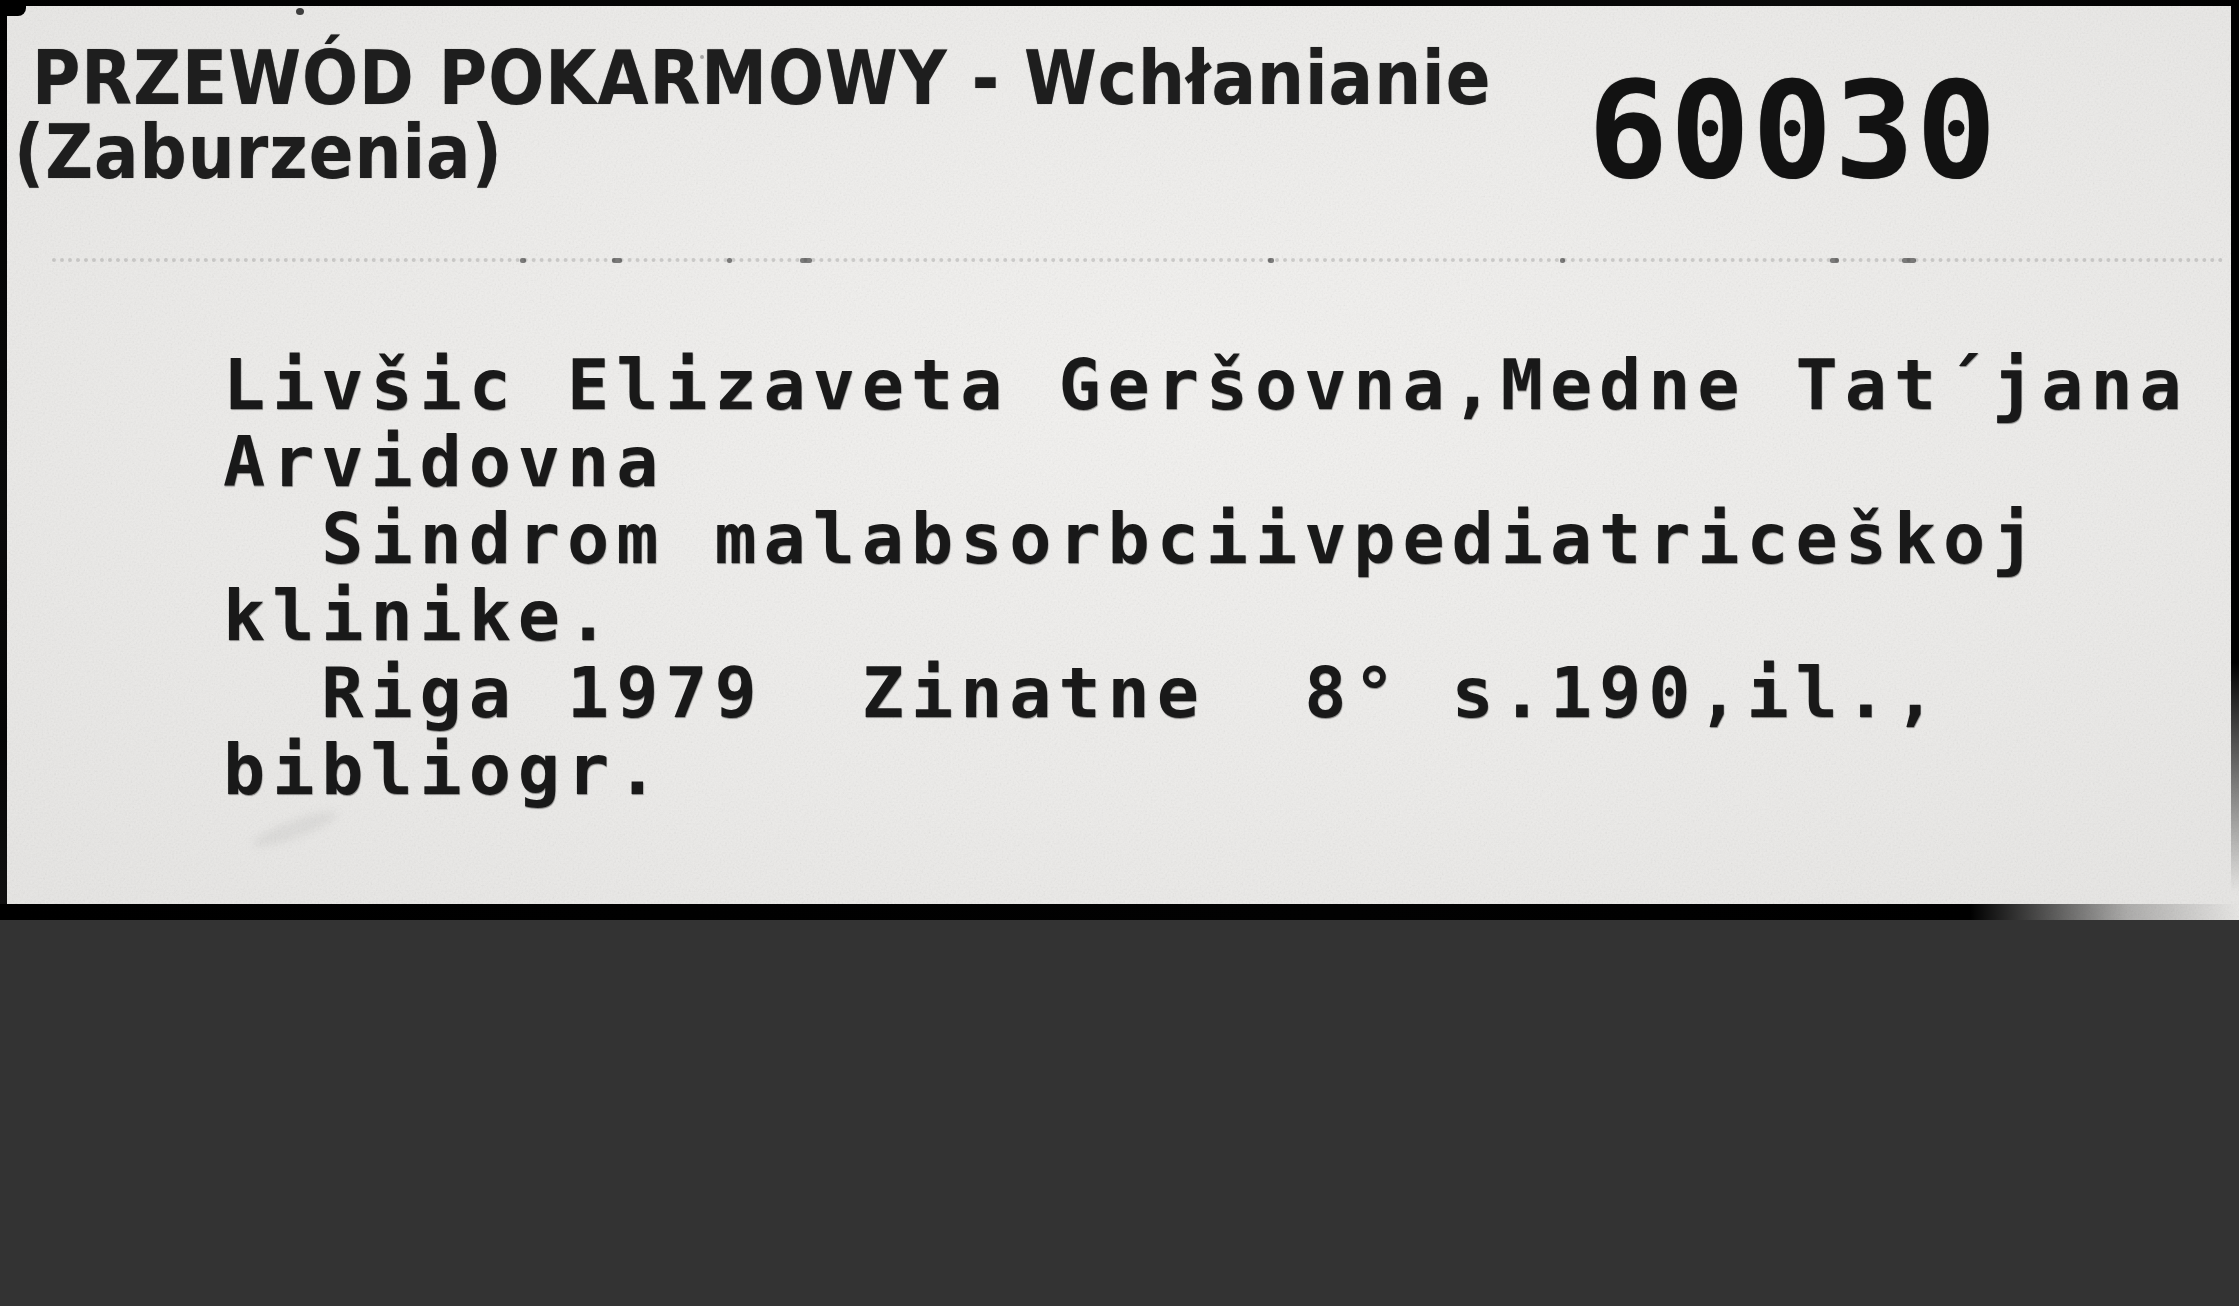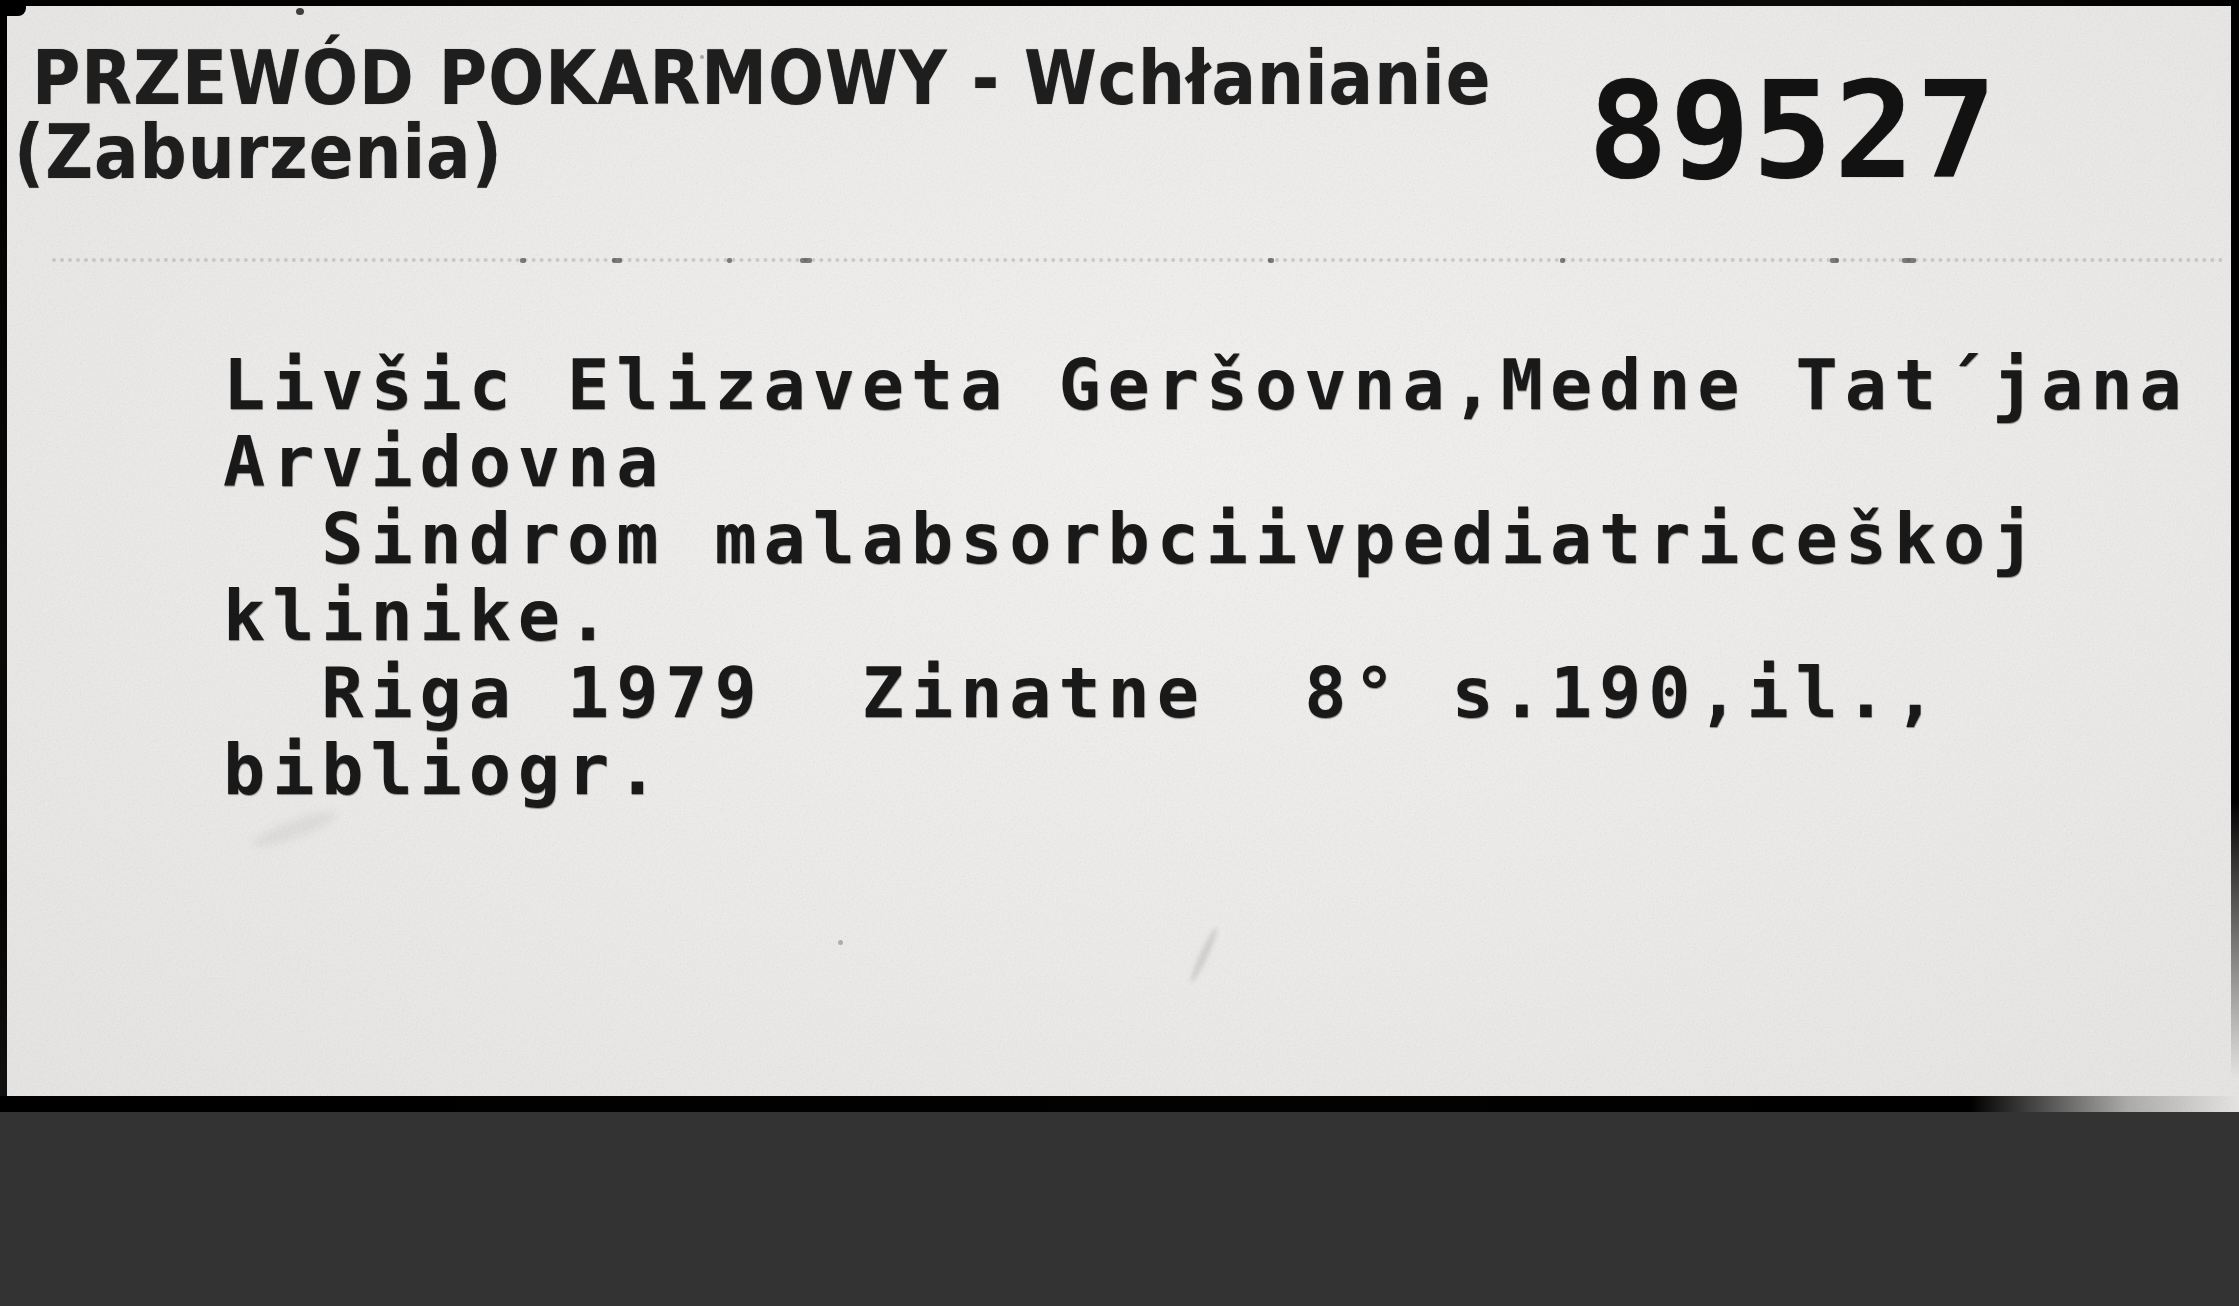--- a/index.html
+++ b/index.html
@@ -3,21 +3,21 @@
 <meta charset="utf-8">
 <style>
   html, body {
     margin: 0;
     padding: 0;
     background: #333;
   }
   .scan {
     position: relative;
     width: 2239px;
-    height: 1112px;
+    height: 920px;
     overflow: hidden;
     background: #edecea;
     background-image: radial-gradient(ellipse at 52% 42%, #f3f2f0 0%, #edecea 55%, #e6e5e3 100%);
     font-family: "DejaVu Sans Mono", monospace;
   }
 
   
   .edge { position: absolute; pointer-events: none; }
   .edge-top    { top: 0; left: 0; width: 100%; height: 6px;
                  background: linear-gradient(to right, #000 0%, #050505 30%, #000 55%, #0a0a0a 80%, #000 100%); }
@@ -128,21 +128,21 @@
     <filter id="grain">
       <feTurbulence type="fractalNoise" baseFrequency="0.55" numOctaves="2" stitchTiles="stitch"></feTurbulence>
       <feColorMatrix type="saturate" values="0"></feColorMatrix>
     </filter>
     <rect width="2239" height="1306" filter="url(#grain)"></rect>
   </svg>
 
   <div class="heading-line1">PRZEWÓD POKARMOWY - Wchłanianie</div>
   <div class="heading-line2">(Zaburzenia)</div>
 
-  <div class="catalog-number">89527</div>
+  <div class="catalog-number">60030</div>
 
   <div class="rule-line"></div>
   <div class="rule-dash" style="left:520px;  width:6px;"></div>
   <div class="rule-dash" style="left:612px;  width:10px;"></div>
   <div class="rule-dash" style="left:727px;  width:5px;"></div>
   <div class="rule-dash" style="left:800px;  width:12px;"></div>
   <div class="rule-dash" style="left:1268px; width:6px;"></div>
   <div class="rule-dash" style="left:1560px; width:5px;"></div>
   <div class="rule-dash" style="left:1830px; width:9px;"></div>
   <div class="rule-dash" style="left:1902px; width:14px;"></div>

